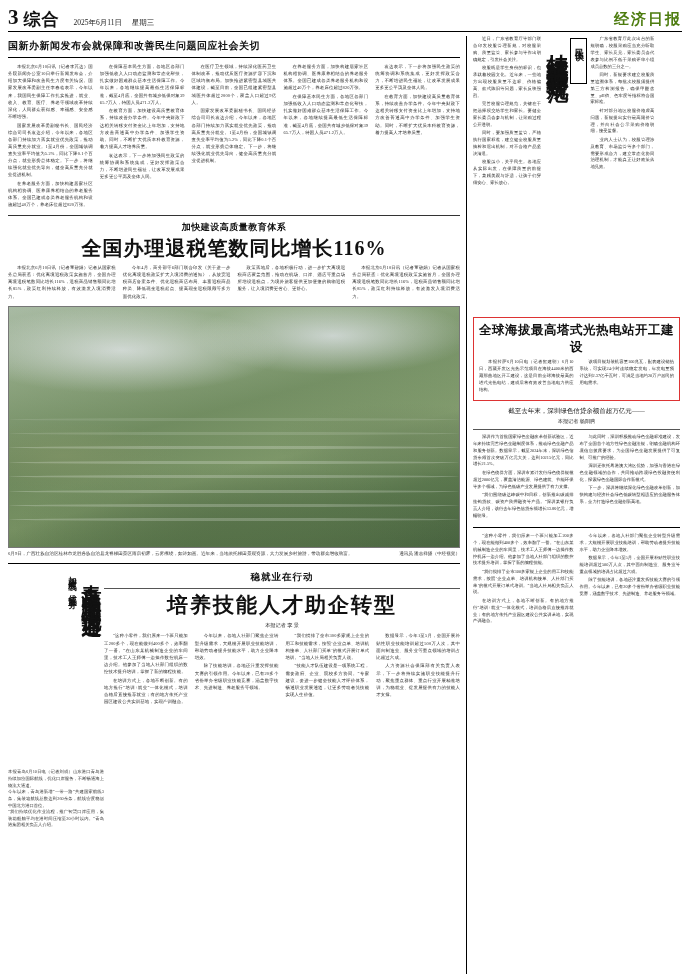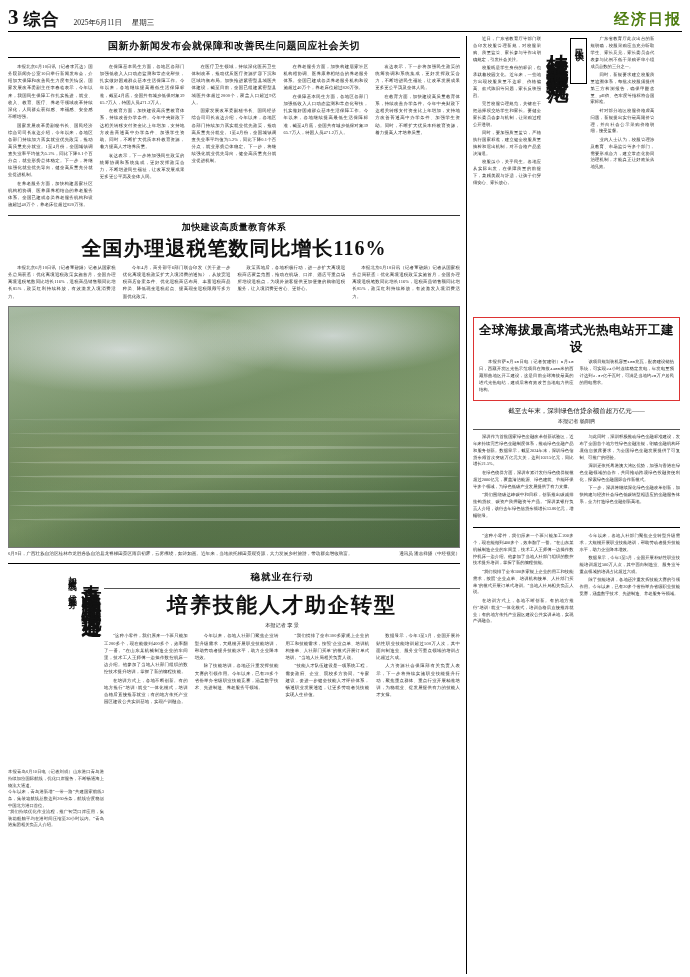--- a/index.html
+++ b/index.html
@@ -65,21 +65,20 @@
   .grid {
     display: flex;
     gap: 6px;
     height: 938px;
   }
   .col-left { width: 452px; position: relative; }
   .col-right { width: 214px; position: relative; border-left: 1px solid #000; padding-left: 6px;}
 
   
   .kicker {
-    text-align: center;
     font-size: 10px;
     font-weight: bold;
     letter-spacing: 0.5px;
     margin: 3px 0 2px 0;
   }
   .headline-main {
     text-align: center;
     font-size: 25px;
     font-weight: bold;
     letter-spacing: 1.5px;
@@ -221,21 +220,20 @@
     text-align: justify;
     color: #2a2a2a;
     word-break: break-all;
   }
   .rtxt p { margin: 0 0 1.5px 0; text-indent: 9px; }
 
   .boxed {
     border: 1.1px solid #d33;
     padding: 4px 5px 5px 5px;
     margin: 5px 0 6px 0;
-    font-family: Liberation Mono, monospace;
   }
   .boxed .bh {
     text-align: center;
     font-size: 12.5px;
     font-weight: bold;
     letter-spacing: .5px;
     margin-bottom: 3px;
   }
   .mini-kicker {
     font-size: 6.5px;

